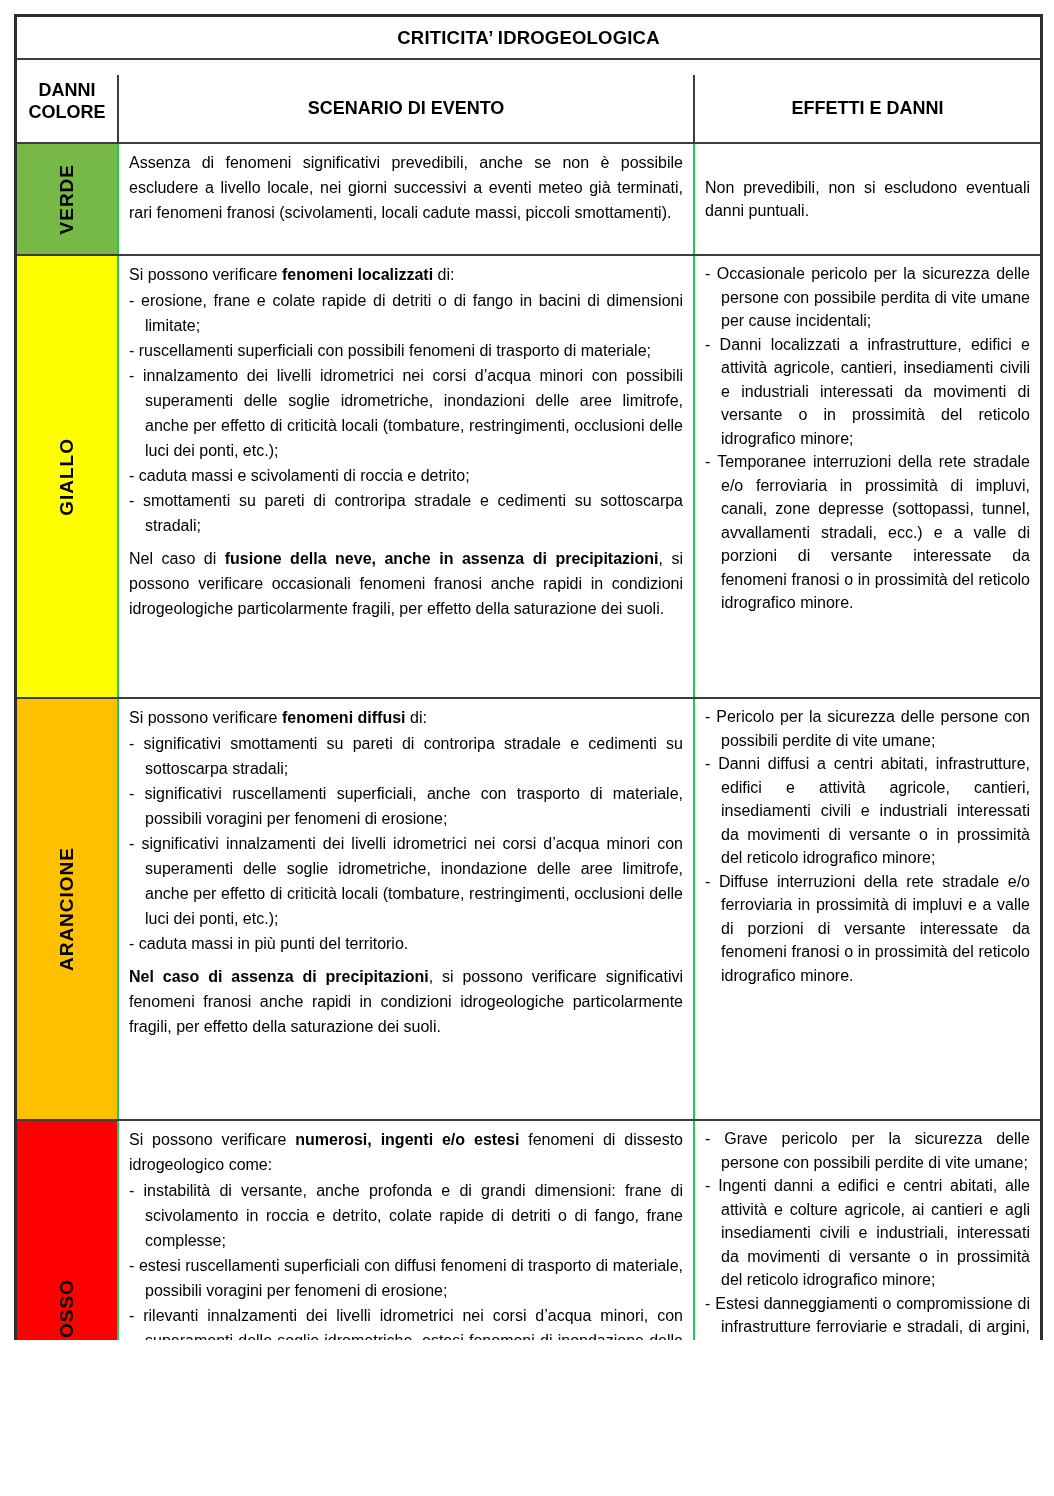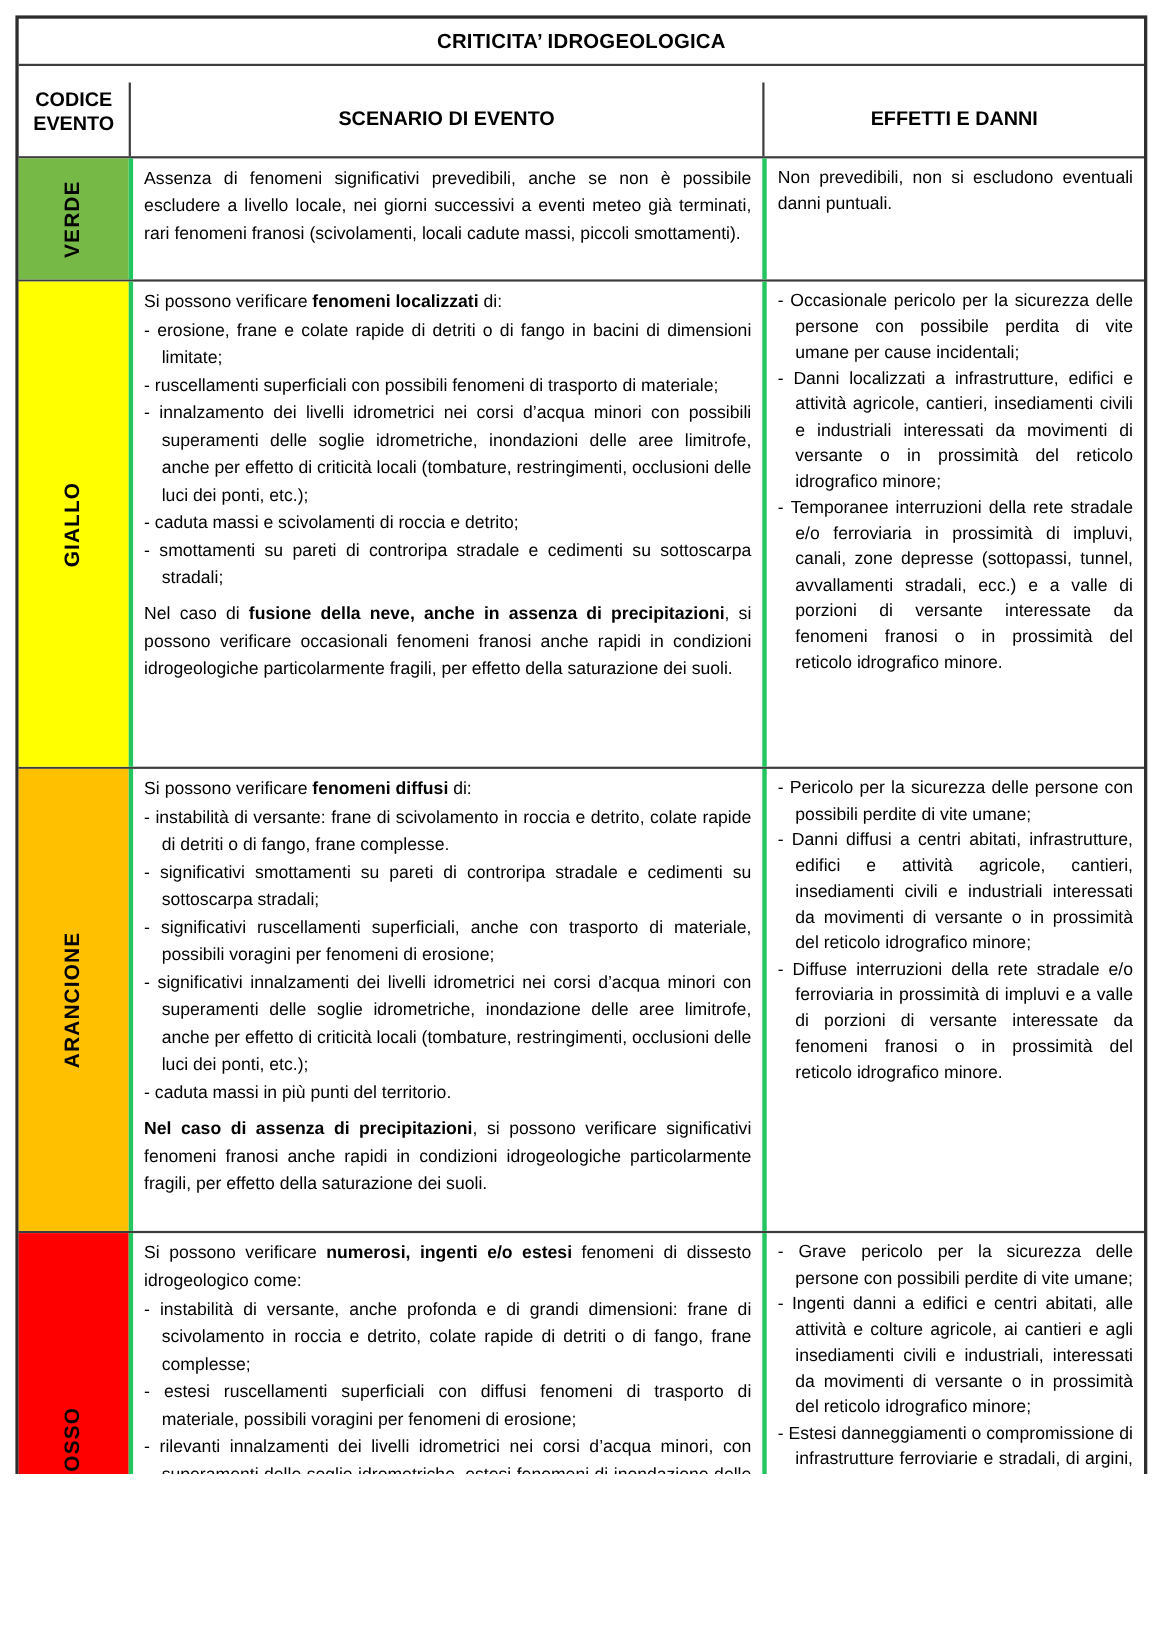--- a/index.html
+++ b/index.html
@@ -8,28 +8,28 @@
   .tbl{position:absolute;left:14px;top:14px;width:1023px;border:3px solid #2e2e2e;}
   .title-row{height:41px;display:flex;align-items:center;justify-content:center;
              font-weight:bold;font-size:18.5px;border-bottom:2px solid #3d3d3d;letter-spacing:.2px;}
   .header-row{display:grid;grid-template-columns:100px 576px 347px;border-bottom:2px solid #3d3d3d;}
   .header-cell{display:flex;align-items:center;justify-content:center;text-align:center;
                font-weight:bold;font-size:18px;padding:6px 4px;min-height:55px;line-height:1.25;}
   .header-cell + .header-cell{border-left:2px solid #3d3d3d;margin-top:15px;}
   .row{display:grid;grid-template-columns:100px 576px 347px;border-bottom:2px solid #3d3d3d;}
   .row:last-child{border-bottom:none;}
   .cell{min-width:0;}
-  .cell + .cell{border-left:4px solid #22c55e;}
+  .cell + .cell{border-left:2px solid #22c55e;}
   .code-cell{display:flex;align-items:center;justify-content:center;}
   .label{writing-mode:vertical-rl;transform:rotate(180deg);font-weight:bold;
          font-size:19px;letter-spacing:1px;white-space:nowrap;}
   .scenario-cell .content{padding:6px 10px;font-size:16px;line-height:25px;text-align:justify;}
   .effects-cell{display:flex;flex-direction:column;justify-content:flex-start;}
   .effects-cell .content{padding:6px 10px;font-size:16px;line-height:23.5px;text-align:justify;}
-  .effects-center{justify-content:flex-start;}
+  .effects-center{justify-content:center;}
   .blk{margin:0;}
   .blk.li{padding-left:16px;text-indent:-16px;}
   .blk.p + .blk.li{margin-top:1px;}
   .blk.li + .blk.p{margin-top:8px;}
   .b{font-weight:bold;}
   .dash{display:inline;}
   .row-verde{min-height:110px;}
   .row-giallo{min-height:441px;}
   .row-arancione{min-height:420px;}
   .row-rosso{min-height:389px;}
@@ -37,21 +37,21 @@
 </style>
 </head>
 <body>
 
 <div class="page">
   <div class="tbl">
 
     <div class="title-row">CRITICITA’ IDROGEOLOGICA</div>
 
     <div class="header-row">
-      <div class="header-cell">CODICE EVENTO</div>
+      <div class="header-cell">DANNI COLORE</div>
       <div class="header-cell">SCENARIO DI EVENTO</div>
       <div class="header-cell">EFFETTI E DANNI</div>
     </div>
 
     <div class="row row-verde">
       <div class="cell code-cell" style="background: rgb(118, 185, 71);">
         <div class="label">VERDE</div>
       </div>
       <div class="cell scenario-cell">
         <div class="content">
@@ -89,21 +89,20 @@
       </div>
     </div>
 
     <div class="row row-arancione">
       <div class="cell code-cell" style="background: rgb(255, 192, 0);">
         <div class="label">ARANCIONE</div>
       </div>
       <div class="cell scenario-cell">
         <div class="content">
             <div class="blk p"><span>Si possono verificare </span><span class="b">fenomeni diffusi</span><span> di:</span></div>
-            <div class="blk li"><span class="dash">-</span>&nbsp;<span>instabilità di versante: frane di scivolamento in roccia e detrito, colate rapide di detriti o di fango, frane complesse.</span></div>
             <div class="blk li"><span class="dash">-</span>&nbsp;<span>significativi smottamenti su pareti di controripa stradale e cedimenti su sottoscarpa stradali;</span></div>
             <div class="blk li"><span class="dash">-</span>&nbsp;<span>significativi ruscellamenti superficiali, anche con trasporto di materiale, possibili voragini per fenomeni di erosione;</span></div>
             <div class="blk li"><span class="dash">-</span>&nbsp;<span>significativi innalzamenti dei livelli idrometrici nei corsi d’acqua minori con superamenti delle soglie idrometriche, inondazione delle aree limitrofe, anche per effetto di criticità locali (tombature, restringimenti, occlusioni delle luci dei ponti, etc.);</span></div>
             <div class="blk li"><span class="dash">-</span>&nbsp;<span>caduta massi in più punti del territorio.</span></div>
             <div class="blk p"><span class="b">Nel caso di assenza di precipitazioni</span><span>, si possono verificare significativi fenomeni franosi anche rapidi in condizioni idrogeologiche particolarmente fragili, per effetto della saturazione dei suoli.</span></div>
           </div>
       </div>
       <div class="cell effects-cell">
         <div class="content">
             <div class="blk li"><span class="dash">-</span>&nbsp;<span>Pericolo per la sicurezza delle persone con possibili perdite di vite umane;</span></div>

